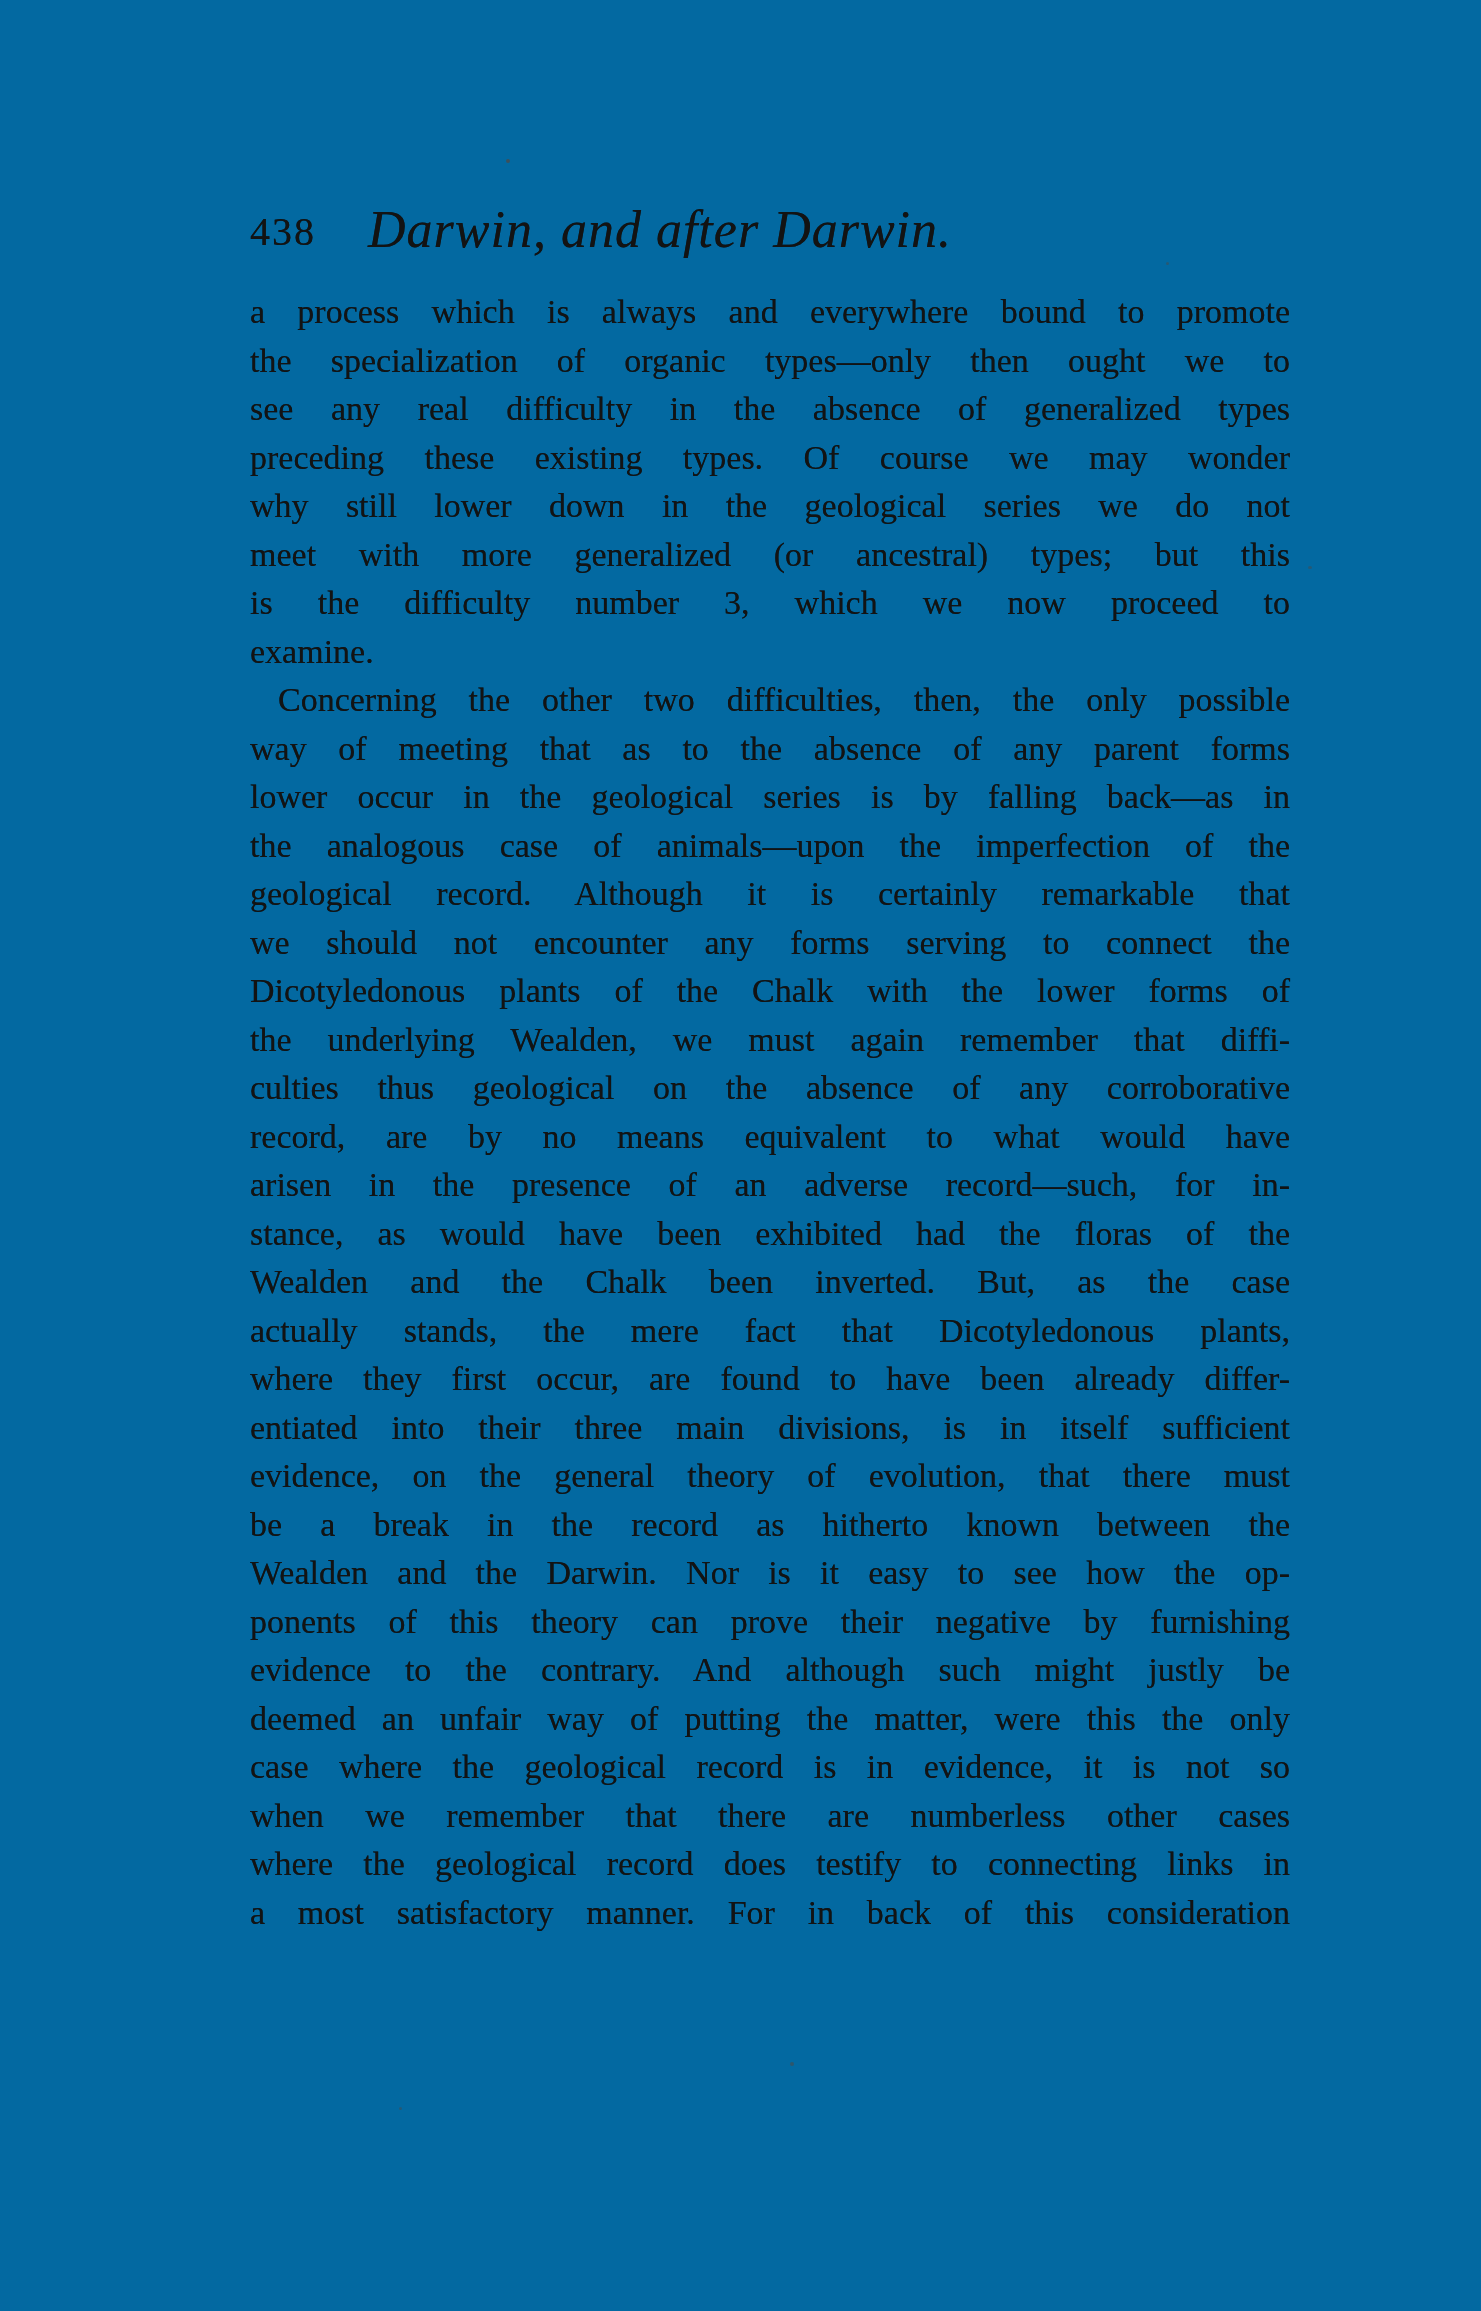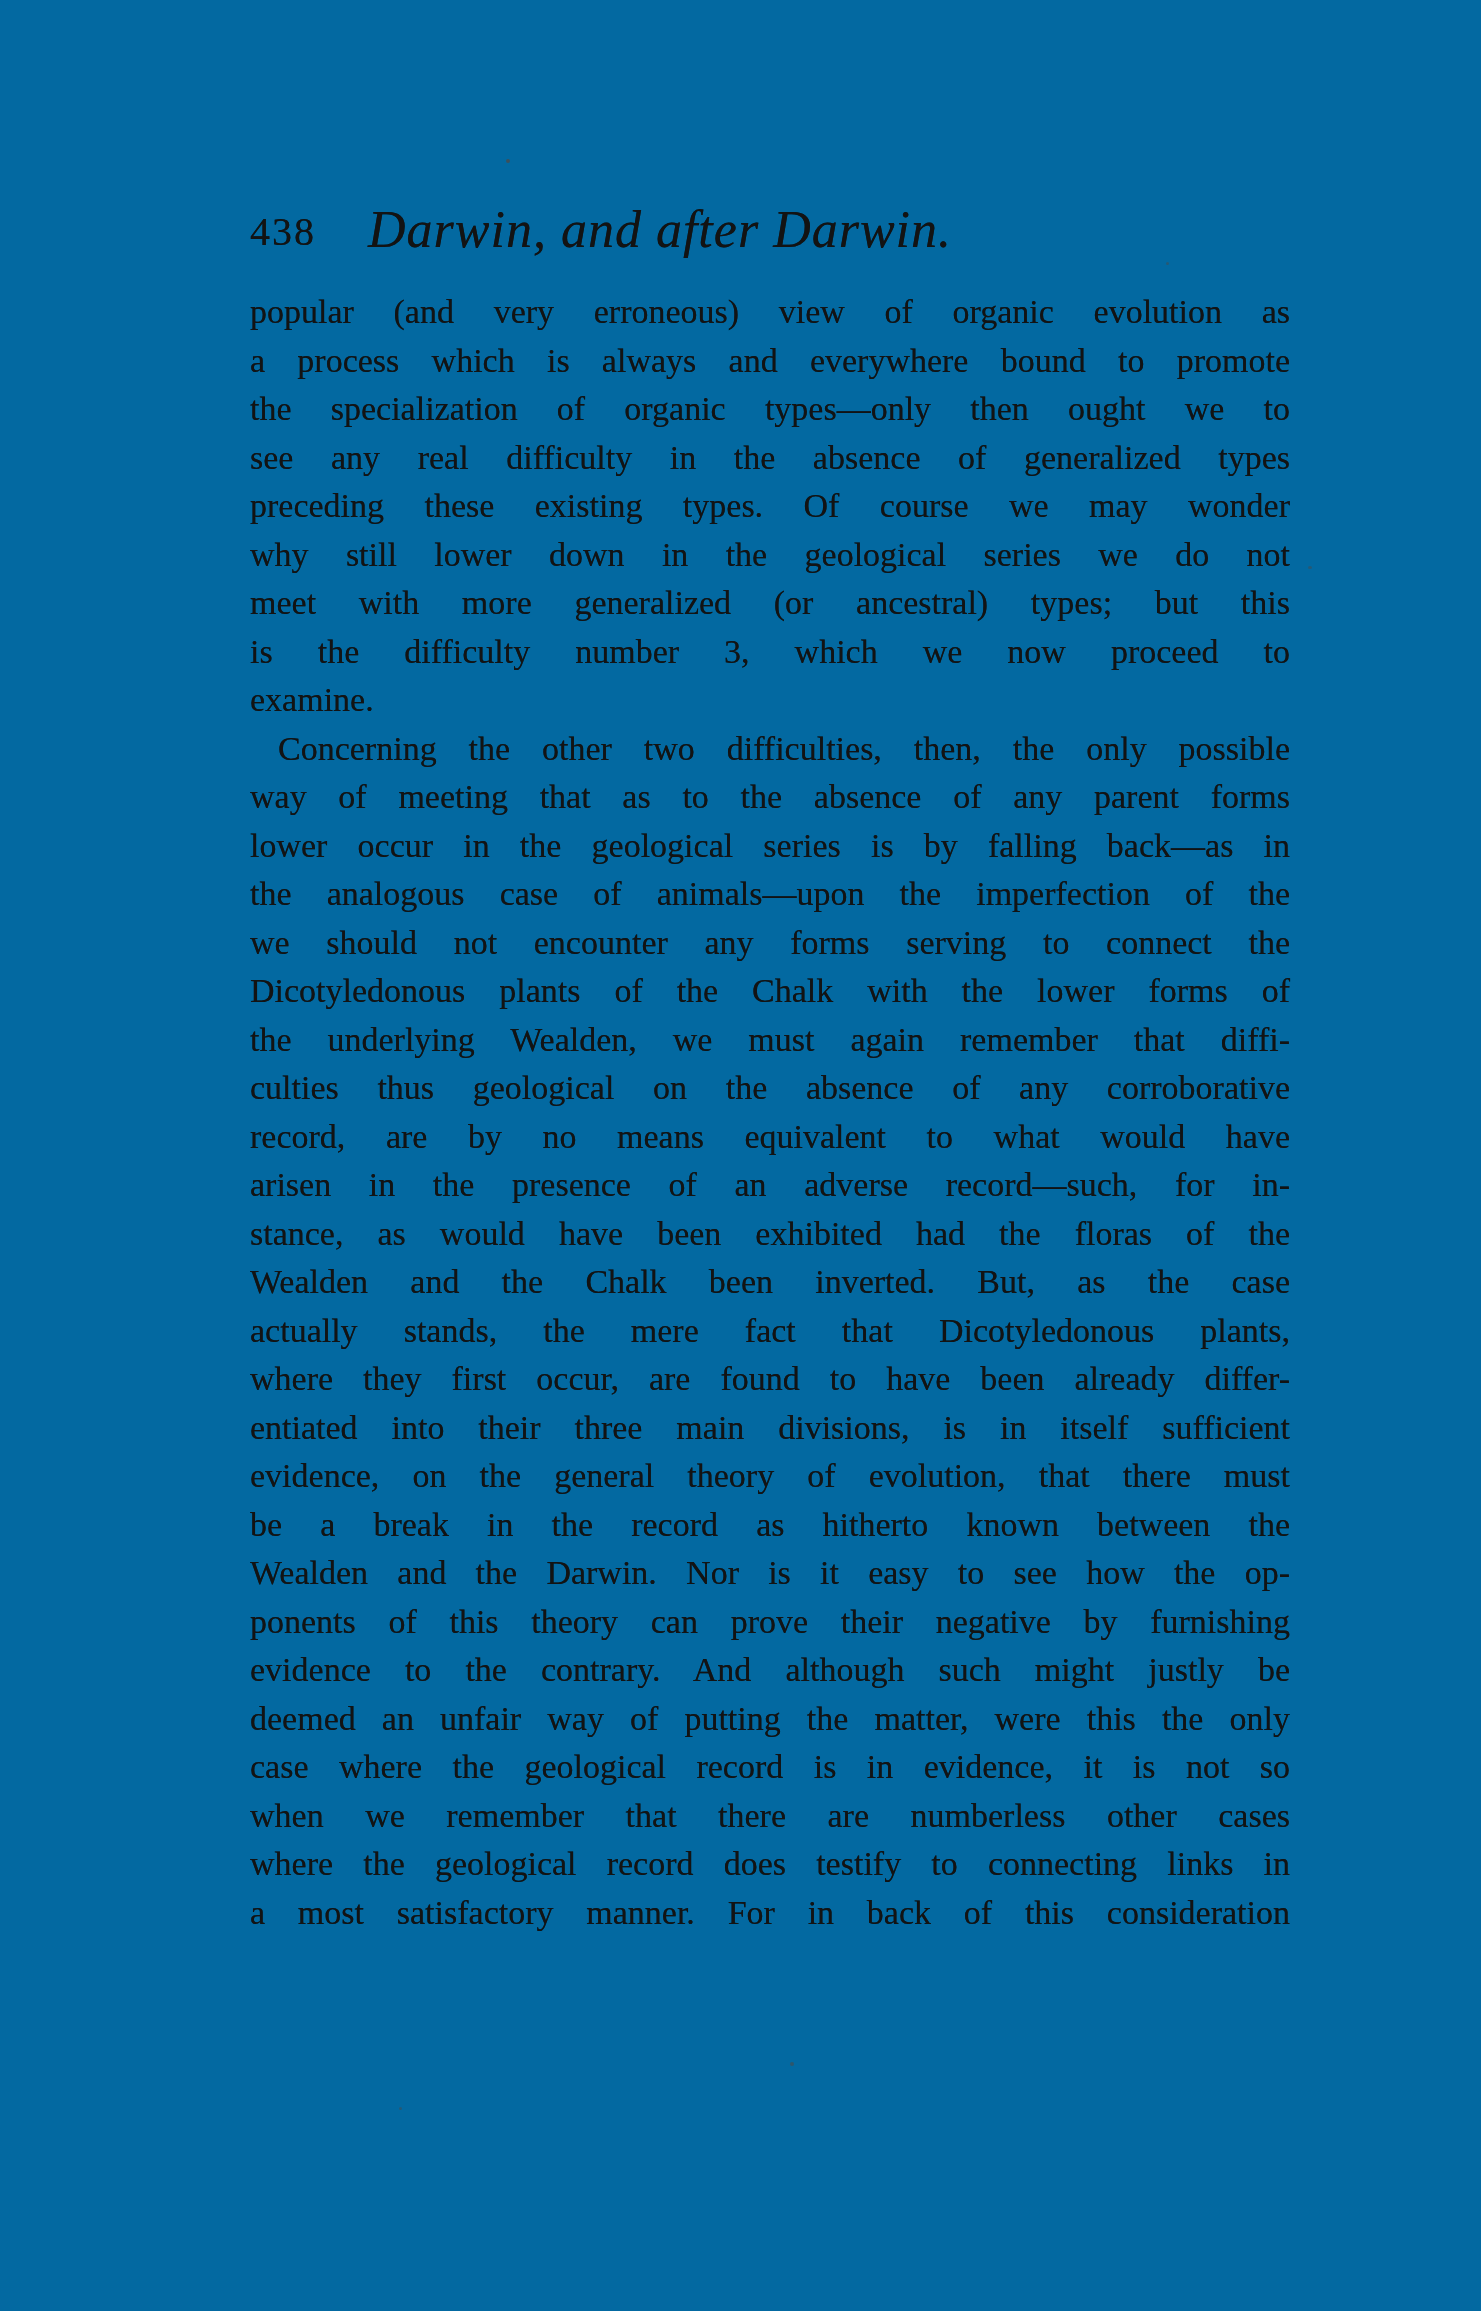--- a/index.html
+++ b/index.html
@@ -61,33 +61,33 @@
 <body>
 
 <div class="page">
 
   <header class="running-head">
     <span class="folio">438</span>
     <span class="running-title">Darwin, and after Darwin.</span>
   </header>
 
   <main class="text-block" id="text-block">
-      <div class="line">popular (and very erroneous) view of organic evolution as</div>
       <div class="line">a process which is always and everywhere bound to promote</div>
       <div class="line">the specialization of organic types—only then ought we to</div>
       <div class="line">see any real difficulty in the absence of generalized types</div>
       <div class="line">preceding these existing types.  Of course we may wonder</div>
       <div class="line">why still lower down in the geological series we do not</div>
       <div class="line">meet with more generalized (or ancestral) types; but this</div>
       <div class="line">is the difficulty number 3, which we now proceed to</div>
       <div class="line flush">examine.</div>
       <div class="line indent">Concerning the other two difficulties, then, the only possible</div>
       <div class="line">way of meeting that as to the absence of any parent forms</div>
       <div class="line">lower occur in the geological series is by falling back—as in</div>
       <div class="line">the analogous case of animals—upon the imperfection of the</div>
+      <div class="line">geological record.  Although it is certainly remarkable that</div>
       <div class="line">we should not encounter any forms serving to connect the</div>
       <div class="line">Dicotyledonous plants of the Chalk with the lower forms of</div>
       <div class="line">the underlying Wealden, we must again remember that diffi-</div>
       <div class="line">culties thus geological on the absence of any corroborative</div>
       <div class="line">record, are by no means equivalent to what would have</div>
       <div class="line">arisen in the presence of an adverse record—such, for in-</div>
       <div class="line">stance, as would have been exhibited had the floras of the</div>
       <div class="line">Wealden and the Chalk been inverted.  But, as the case</div>
       <div class="line">actually stands, the mere fact that Dicotyledonous plants,</div>
       <div class="line">where they first occur, are found to have been already differ-</div>

